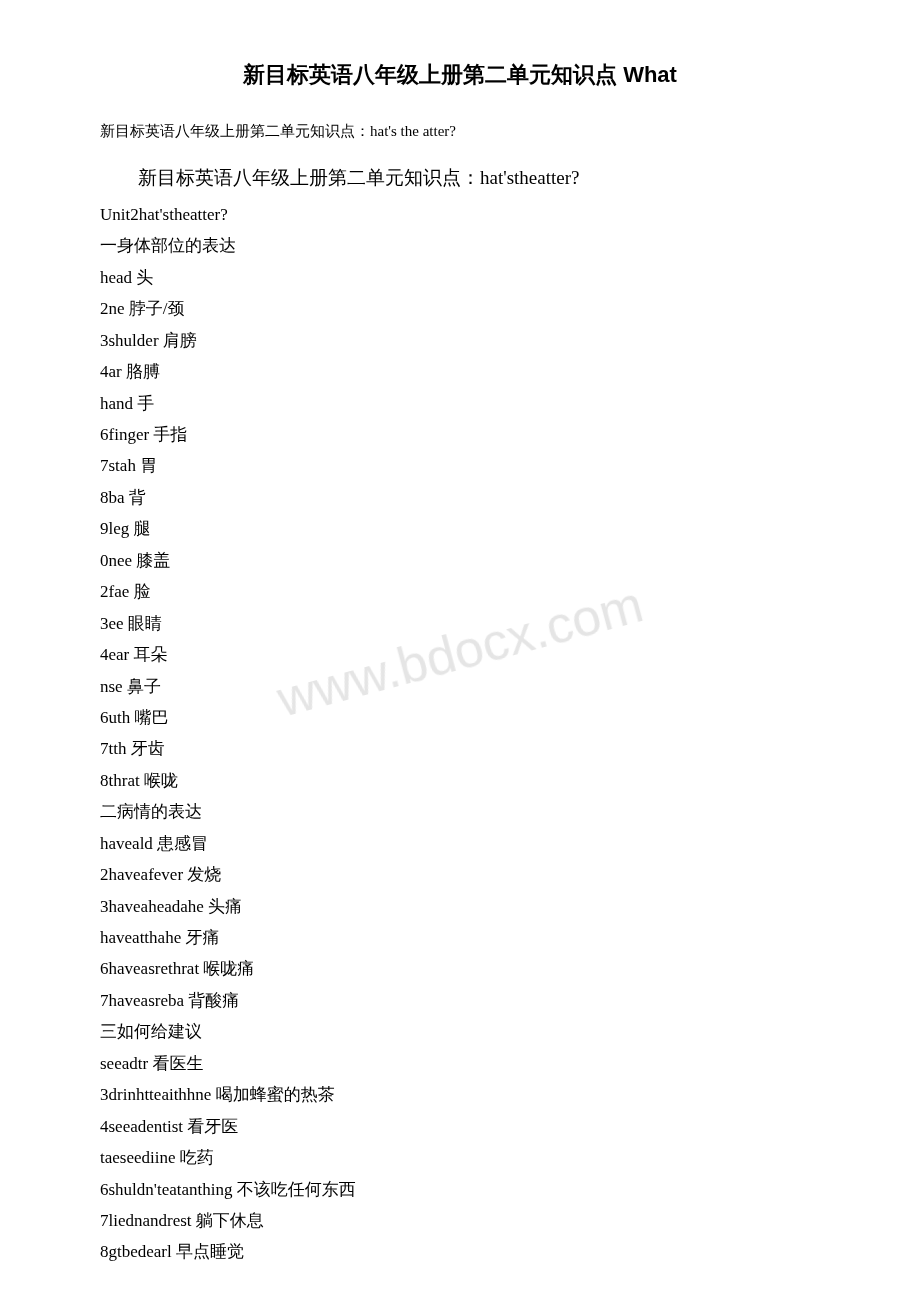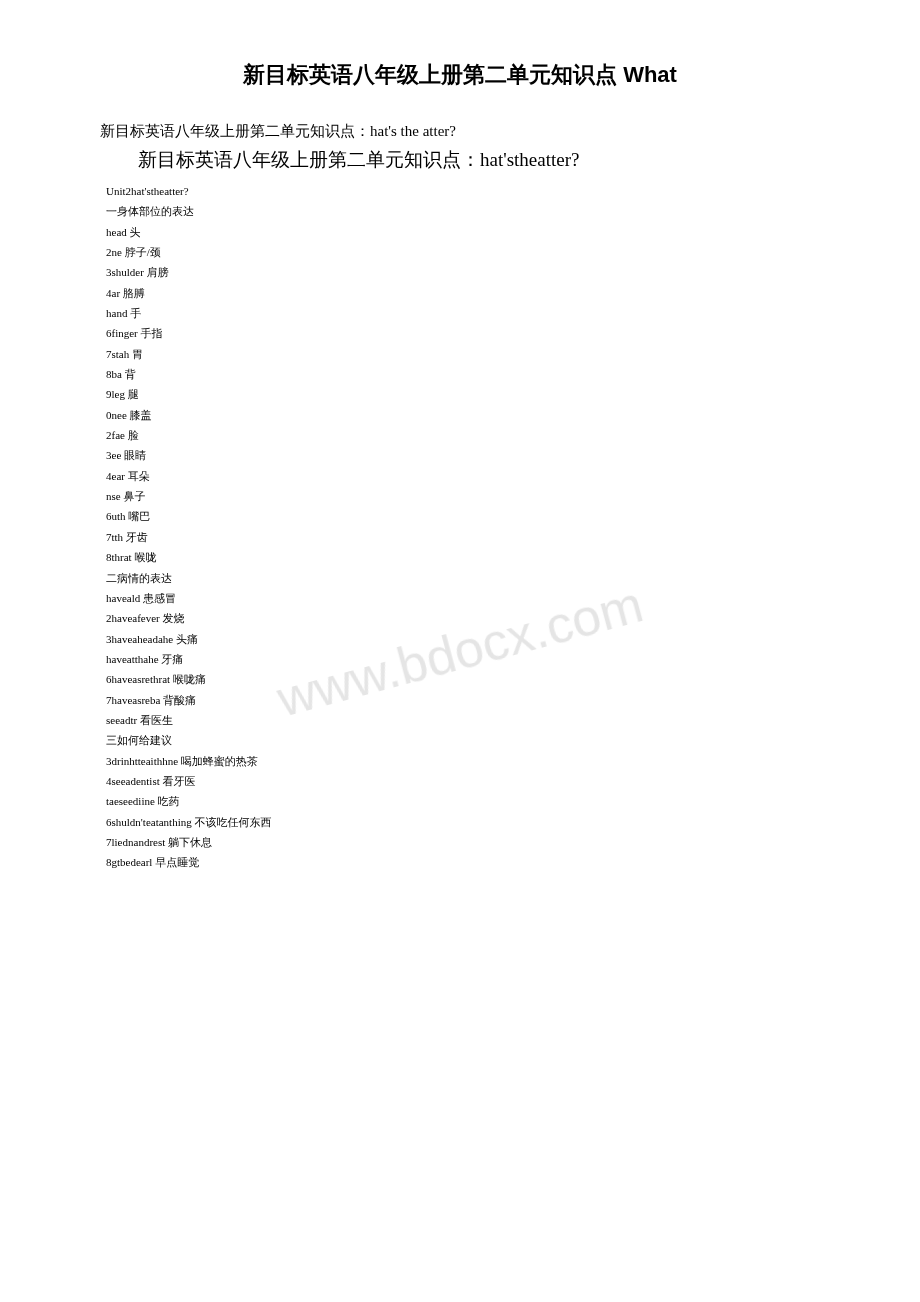--- a/index.html
+++ b/index.html
@@ -35,35 +35,35 @@
       font-size: 22px;
       font-weight: bold;
       text-align: center;
       margin-bottom: 28px;
       font-family: "SimHei", "黑体", sans-serif;
       line-height: 1.4;
     }
 
     .subtitle-line {
       font-size: 15px;
+      margin-bottom: 18px;
       line-height: 1.6;
     }
 
     .indent-block {
       text-indent: 2em;
       font-size: 19px;
       margin-bottom: 4px;
       line-height: 1.8;
     }
 
     .content-line {
-      font-size: 11px;
+      font-size: 17px;
       line-height: 1.85;
       text-indent: 0;
-      margin-left: 6px;
     }
 
     .section-lines {
       font-size: 15px;
       line-height: 1.85;
     }
 
     .section-lines p {
       line-height: 1.85;
     }
@@ -99,21 +99,21 @@
     <p class="content-line">6uth 嘴巴</p>
     <p class="content-line">7tth 牙齿</p>
     <p class="content-line">8thrat 喉咙</p>
     <p class="content-line">二病情的表达</p>
     <p class="content-line">haveald 患感冒</p>
     <p class="content-line">2haveafever 发烧</p>
     <p class="content-line">3haveaheadahe 头痛</p>
     <p class="content-line">haveatthahe 牙痛</p>
     <p class="content-line">6haveasrethrat 喉咙痛</p>
     <p class="content-line">7haveasreba 背酸痛</p>
+    <p class="content-line">三如何给建议</p>
     <p class="content-line">seeadtr 看医生</p>
-    <p class="content-line">三如何给建议</p>
     <p class="content-line">3drinhtteaithhne 喝加蜂蜜的热茶</p>
     <p class="content-line">4seeadentist 看牙医</p>
     <p class="content-line">taeseediine 吃药</p>
     <p class="content-line">6shuldn'teatanthing 不该吃任何东西</p>
     <p class="content-line">7liednandrest 躺下休息</p>
     <p class="content-line">8gtbedearl 早点睡觉</p>
   </div>
 
 </body></html>

